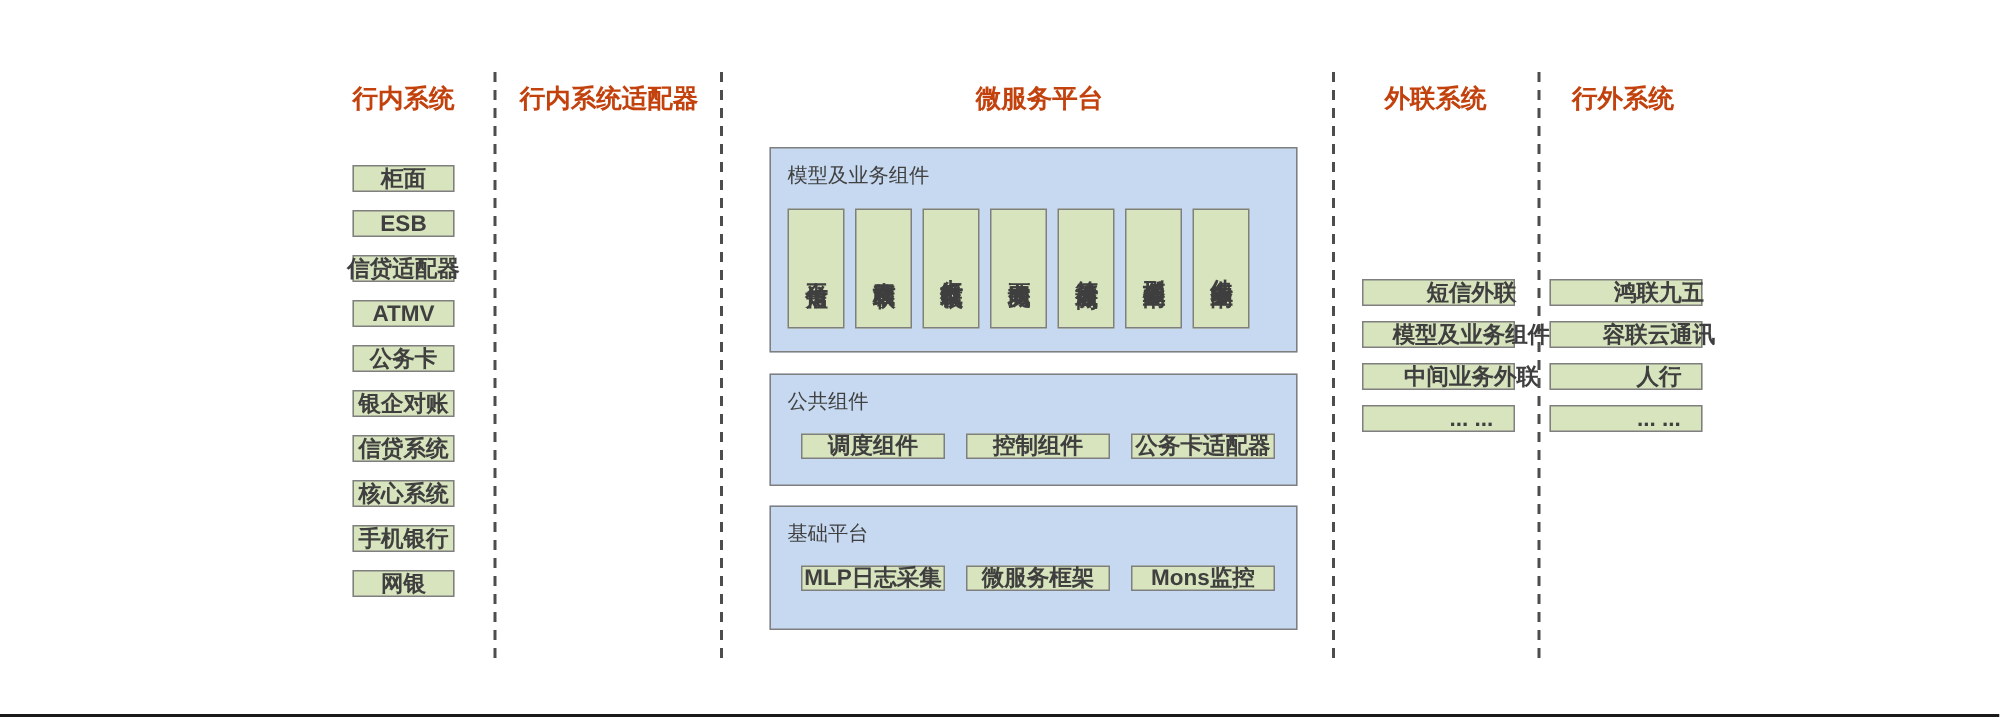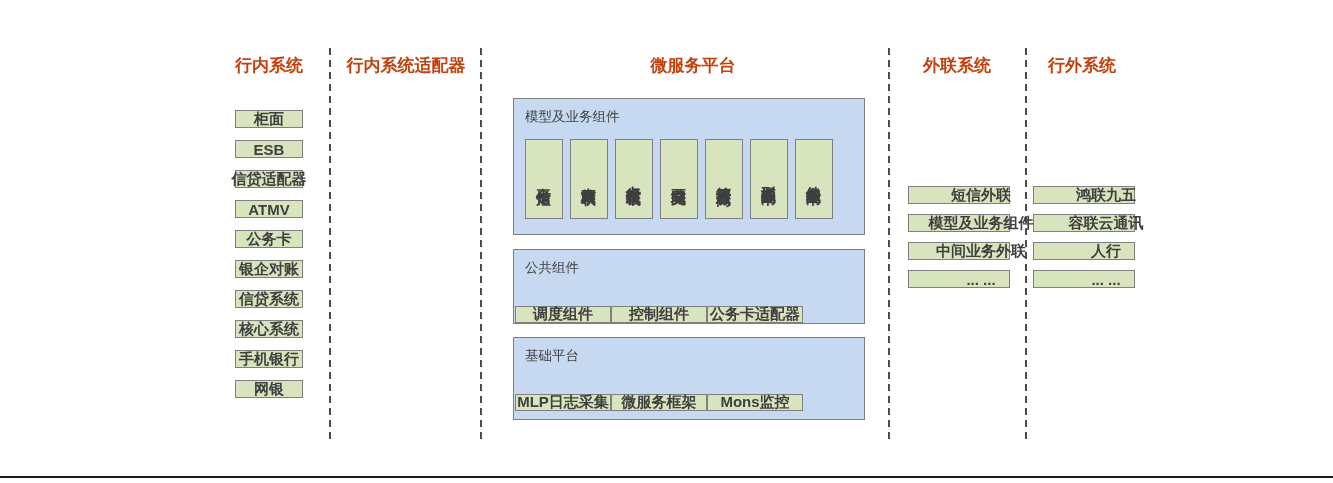--- a/index.html
+++ b/index.html
@@ -81,25 +81,24 @@
     width: 38px;
     height: 80px;
     writing-mode: vertical-rl;
     text-orientation: upright;
     line-height: 1.0;
     letter-spacing: -1px;
     padding: 2px 0;
   }
   .hbox-row {
     position: absolute;
-    left: 1px;
+    left: 20px;
     top: 39px;
     display: flex;
-    gap: 0;
-    margin-top: 17px;
+    gap: 14px;
   }
   .hbox {
     width: 96px;
     height: 17px;
   }
   .bottom-rule {
     position: absolute;
     left: 0;
     top: 476px;
     width: 1333px;

